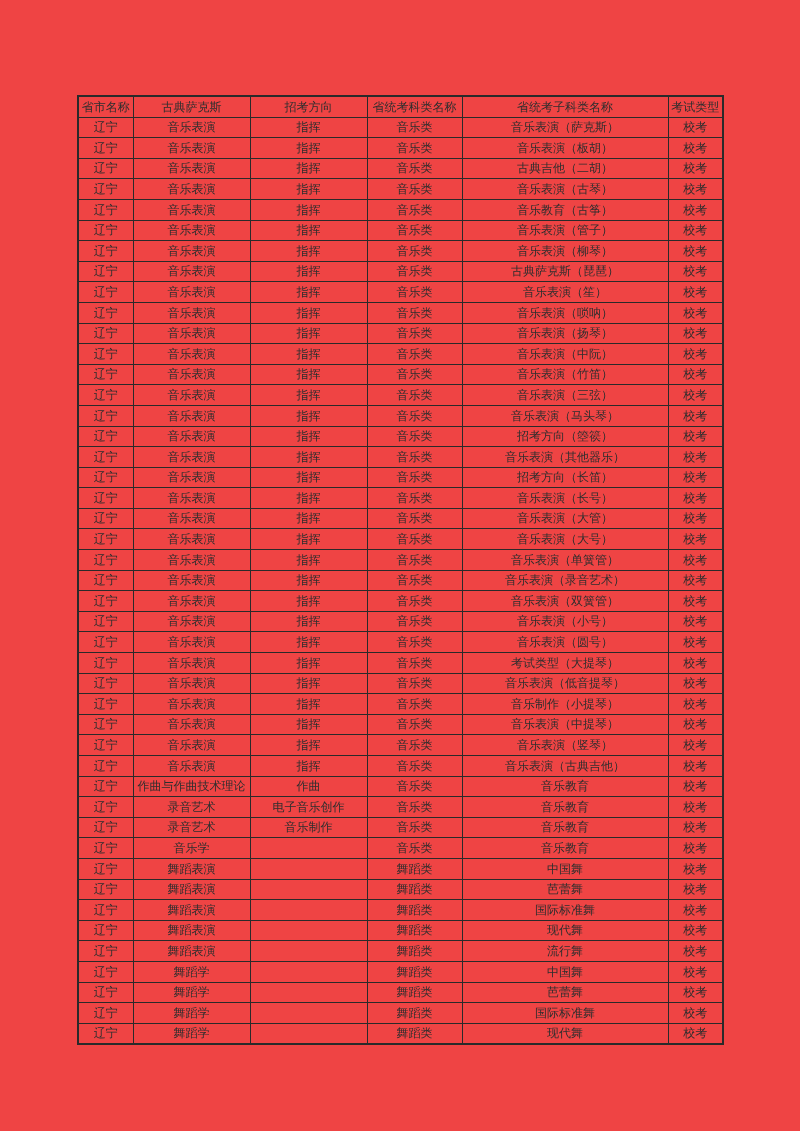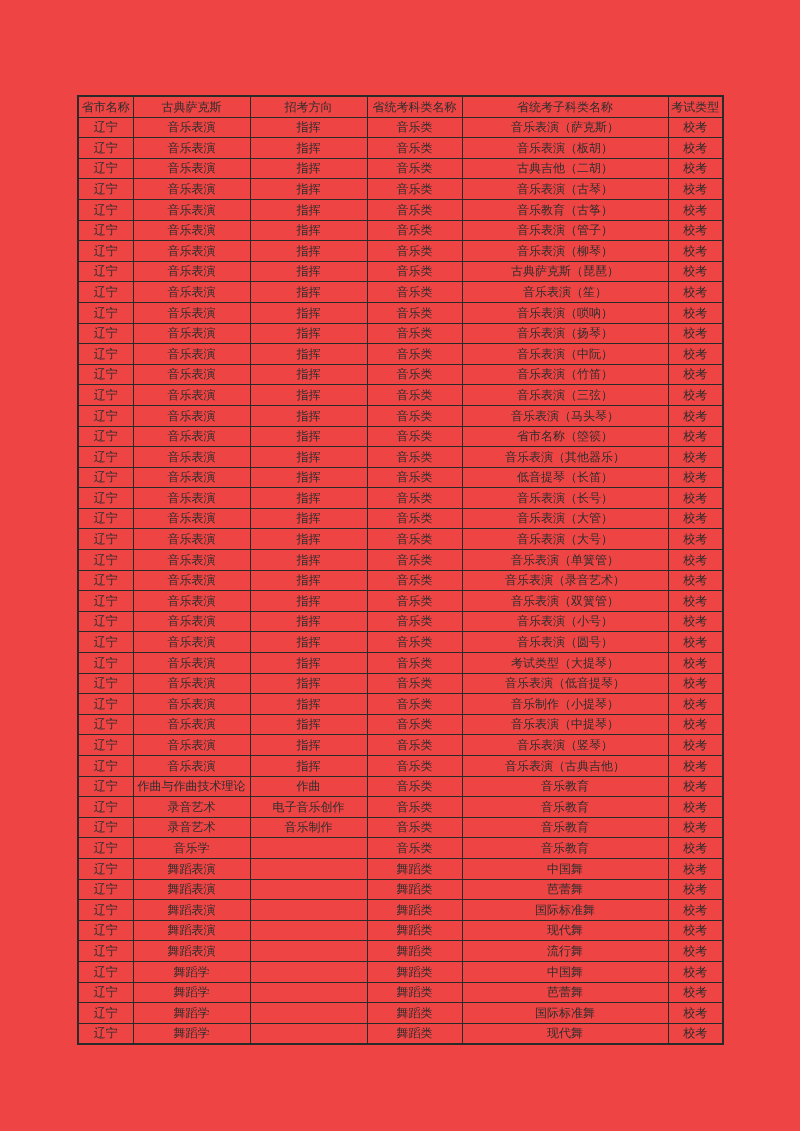--- a/index.html
+++ b/index.html
@@ -187,37 +187,37 @@
           <td>指挥</td>
           <td>音乐类</td>
           <td>音乐表演（马头琴）</td>
           <td>校考</td>
         </tr>
         <tr>
           <td>辽宁</td>
           <td>音乐表演</td>
           <td>指挥</td>
           <td>音乐类</td>
-          <td>省市名称（箜篌）</td>
+          <td>招考方向（箜篌）</td>
           <td>校考</td>
         </tr>
         <tr>
           <td>辽宁</td>
           <td>音乐表演</td>
           <td>指挥</td>
           <td>音乐类</td>
           <td>音乐表演（其他器乐）</td>
           <td>校考</td>
         </tr>
         <tr>
           <td>辽宁</td>
           <td>音乐表演</td>
           <td>指挥</td>
           <td>音乐类</td>
-          <td>低音提琴（长笛）</td>
+          <td>招考方向（长笛）</td>
           <td>校考</td>
         </tr>
         <tr>
           <td>辽宁</td>
           <td>音乐表演</td>
           <td>指挥</td>
           <td>音乐类</td>
           <td>音乐表演（长号）</td>
           <td>校考</td>
         </tr>

